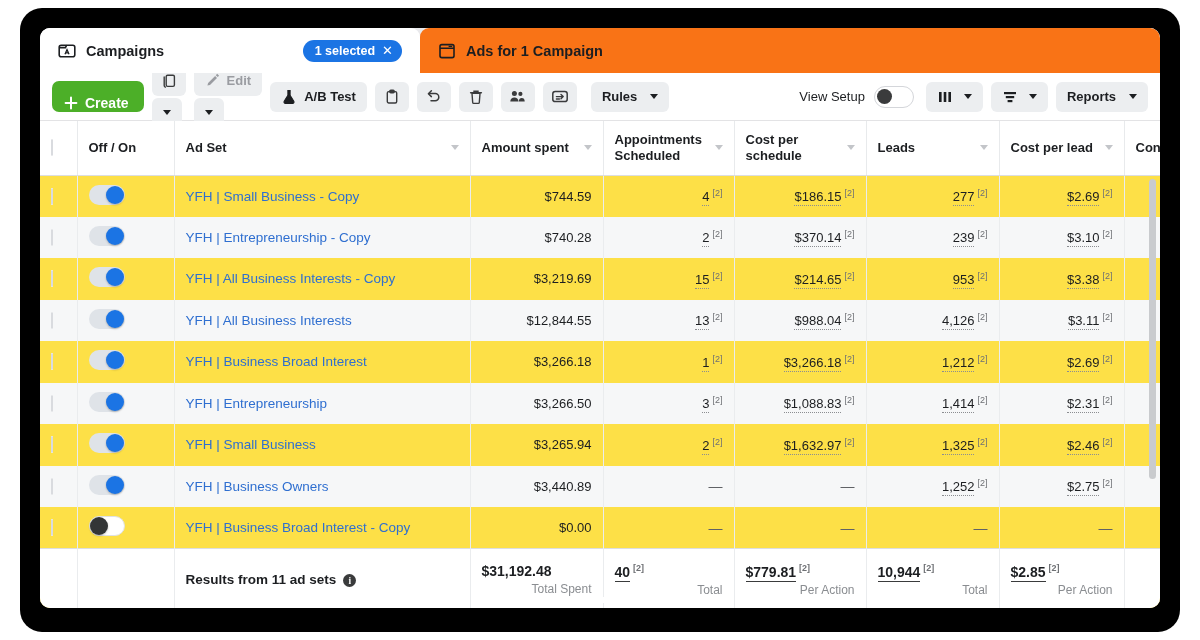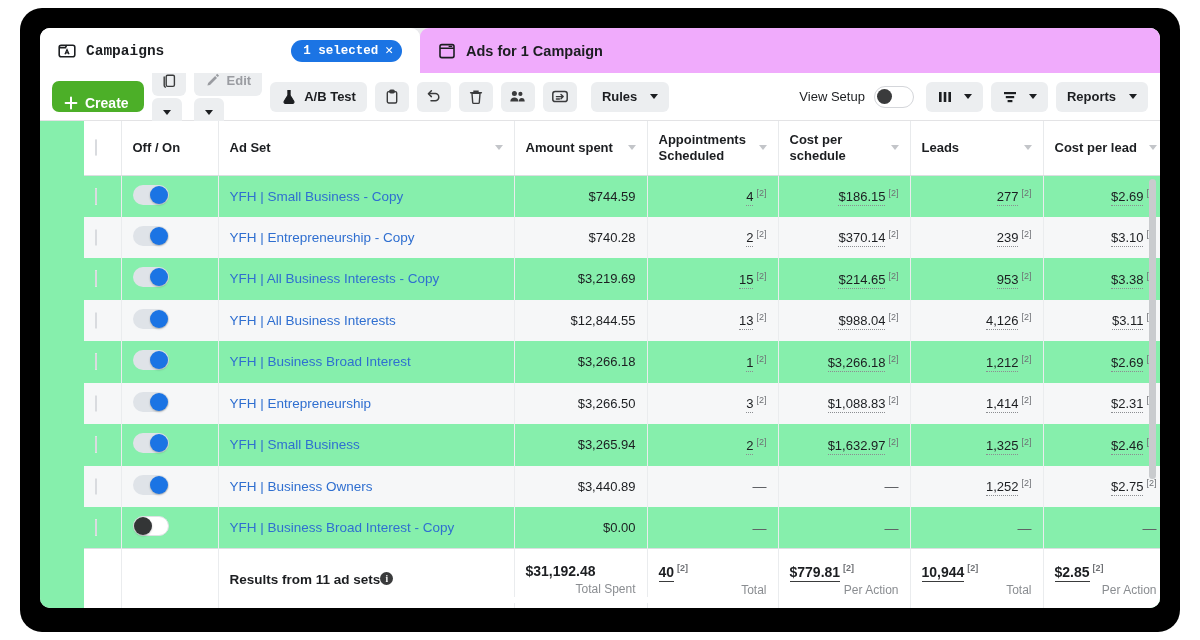--- a/index.html
+++ b/index.html
@@ -45,28 +45,28 @@
   }
   .tab {
     height: 45px;
     display: flex;
     align-items: center;
     gap: 10px;
     padding: 0 18px;
     font-size: 14.5px;
     font-weight: bold;
     color: #1c1e21;
-    background: #f0abfc;
+    background: #f97316;
     border-top-left-radius: 9px;
     border-top-right-radius: 9px;
     position: relative;
     cursor: pointer;
     white-space: nowrap;
   }
-  .tab.w1 { width: 380px; font-family: Liberation Mono, monospace; }
+  .tab.w1 { width: 380px; }
   .tab.w2 { width: 385px; }
   .tab.w3 { flex: 1 1 auto; }
   .tab.active { background: #ffffff; z-index: 3; }
   .tab.active.blue { color: #1b74e4; }
   .tab .tab-label { flex: 0 0 auto; }
   .tab .badge {
     margin-left: auto;
     background: #1b74e4;
     color: #ffffff;
     font-size: 12.5px;
@@ -143,23 +143,22 @@
   .toggle-pill .knob {
     position: absolute; top: 2px; left: 2px;
     width: 15px; height: 15px; border-radius: 50%;
     background: #3a3b3c;
   }
 
   
   .tablewrap {
     position: absolute;
     left: 0; right: 0; top: 93px; bottom: 0;
-    background: #86efac;
+    background: #fde047;
     overflow: hidden;
-    padding-left: 44px;
   }
   table.grid {
     width: 1120px;
     border-collapse: collapse;
     table-layout: fixed;
     font-size: 13px;
   }
   table.grid col.c-check { width: 37px; }
   table.grid col.c-toggle { width: 97px; }
   table.grid col.c-adset { width: 296px; }
@@ -259,21 +258,21 @@
     height: 62px;
     background: #ffffff;
     border-top: 1px solid #dcdee1;
     border-right: 1px solid #eaecee;
     padding: 0 11px;
     vertical-align: middle;
   }
   tfoot td.no-right { border-right: none; }
   .sum-label {
     font-size: 13.5px; font-weight: bold; color: #1c1e21;
-    display: flex; align-items: flex-start; 
+    display: flex; align-items: flex-end; gap: 7px;
   }
   .info-dot {
     width: 13px; height: 13px; border-radius: 50%;
     background: #3a3b3c; color: #ffffff;
     font-size: 9.5px; font-weight: bold;
     display: inline-flex; align-items: center; justify-content: center;
     font-family: "Liberation Serif", serif;
   }
   .sum-val { font-size: 14px; font-weight: bold; color: #1c1e21; white-space: nowrap; }
   .sum-sub { text-align: right; font-size: 12px; color: #8a8d91; margin-top: 3px; }

